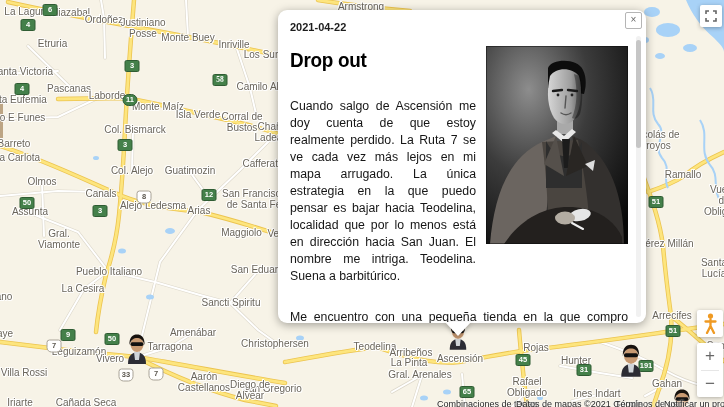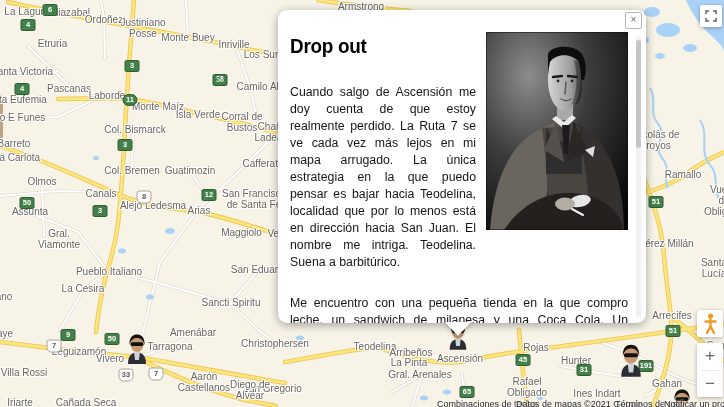--- a/index.html
+++ b/index.html
@@ -181,21 +181,21 @@
       <div class="map-label" style="left: 198px; top: 114px;">Isla Verde</div>
       <div class="map-label" style="left: 12px; top: 117px;">Pedro E Funes</div>
       <div class="map-label" style="left: 242px; top: 122px;">Corral de
 Bustos</div>
       <div class="map-label" style="left: 135px; top: 129px;">Col. Bismarck</div>
       <div class="map-label" style="left: 274px; top: 132px;">Chañar
 Ladeado</div>
       <div class="map-label" style="left: 14px; top: 143px;">Barreto</div>
       <div class="map-label" style="left: 17px; top: 157px;">La Carlota</div>
       <div class="map-label" style="left: 42px; top: 181px;">Olmos</div>
-      <div class="map-label" style="left: 132px; top: 170px;">Col. Bremen</div>
+      <div class="map-label" style="left: 132px; top: 170px;">Col. Alejo</div>
       <div class="map-label" style="left: 190px; top: 170px;">Guatimozin</div>
       <div class="map-label" style="left: 263px; top: 163px;">Cafferata</div>
       <div class="map-label" style="left: 101px; top: 193px;">Canals</div>
       <div class="map-label" style="left: 153px; top: 205px;">Alejo Ledesma</div>
       <div class="map-label" style="left: 199px; top: 210px;">Arias</div>
       <div class="map-label" style="left: 254px; top: 199px;">San Francisco
 de Santa Fe</div>
       <div class="map-label" style="left: 30px; top: 211px;">Assunta</div>
       <div class="map-label" style="left: 59px; top: 239px;">Gral.
 Viamonte</div>
@@ -325,20 +325,21 @@
     <div id="zoom-divider"></div>
     <div class="zoom-btn">−</div>
   </div>
 
   <div id="popup">
     <div id="popup-close">×</div>
     <div id="popup-scrollbar">
       <div id="popup-thumb"></div>
     </div>
     <div id="popup-body">
+      <div id="popup-date">2021-04-22</div>
       <svg id="portrait" viewBox="0 0 142 198">
         <defs>
           <radialGradient id="bgGrad" cx="30%" cy="22%" r="95%">
             <stop offset="0%" stop-color="#8d8d8d"></stop>
               <stop offset="45%" stop-color="#3c3c3c"></stop>
             <stop offset="100%" stop-color="#070707"></stop>
           </radialGradient>
           <linearGradient id="faceGrad" x1="0" y1="0" x2="1" y2="0">
             <stop offset="0%" stop-color="#d6d6d6"></stop>
               <stop offset="70%" stop-color="#9d9d9d"></stop>

